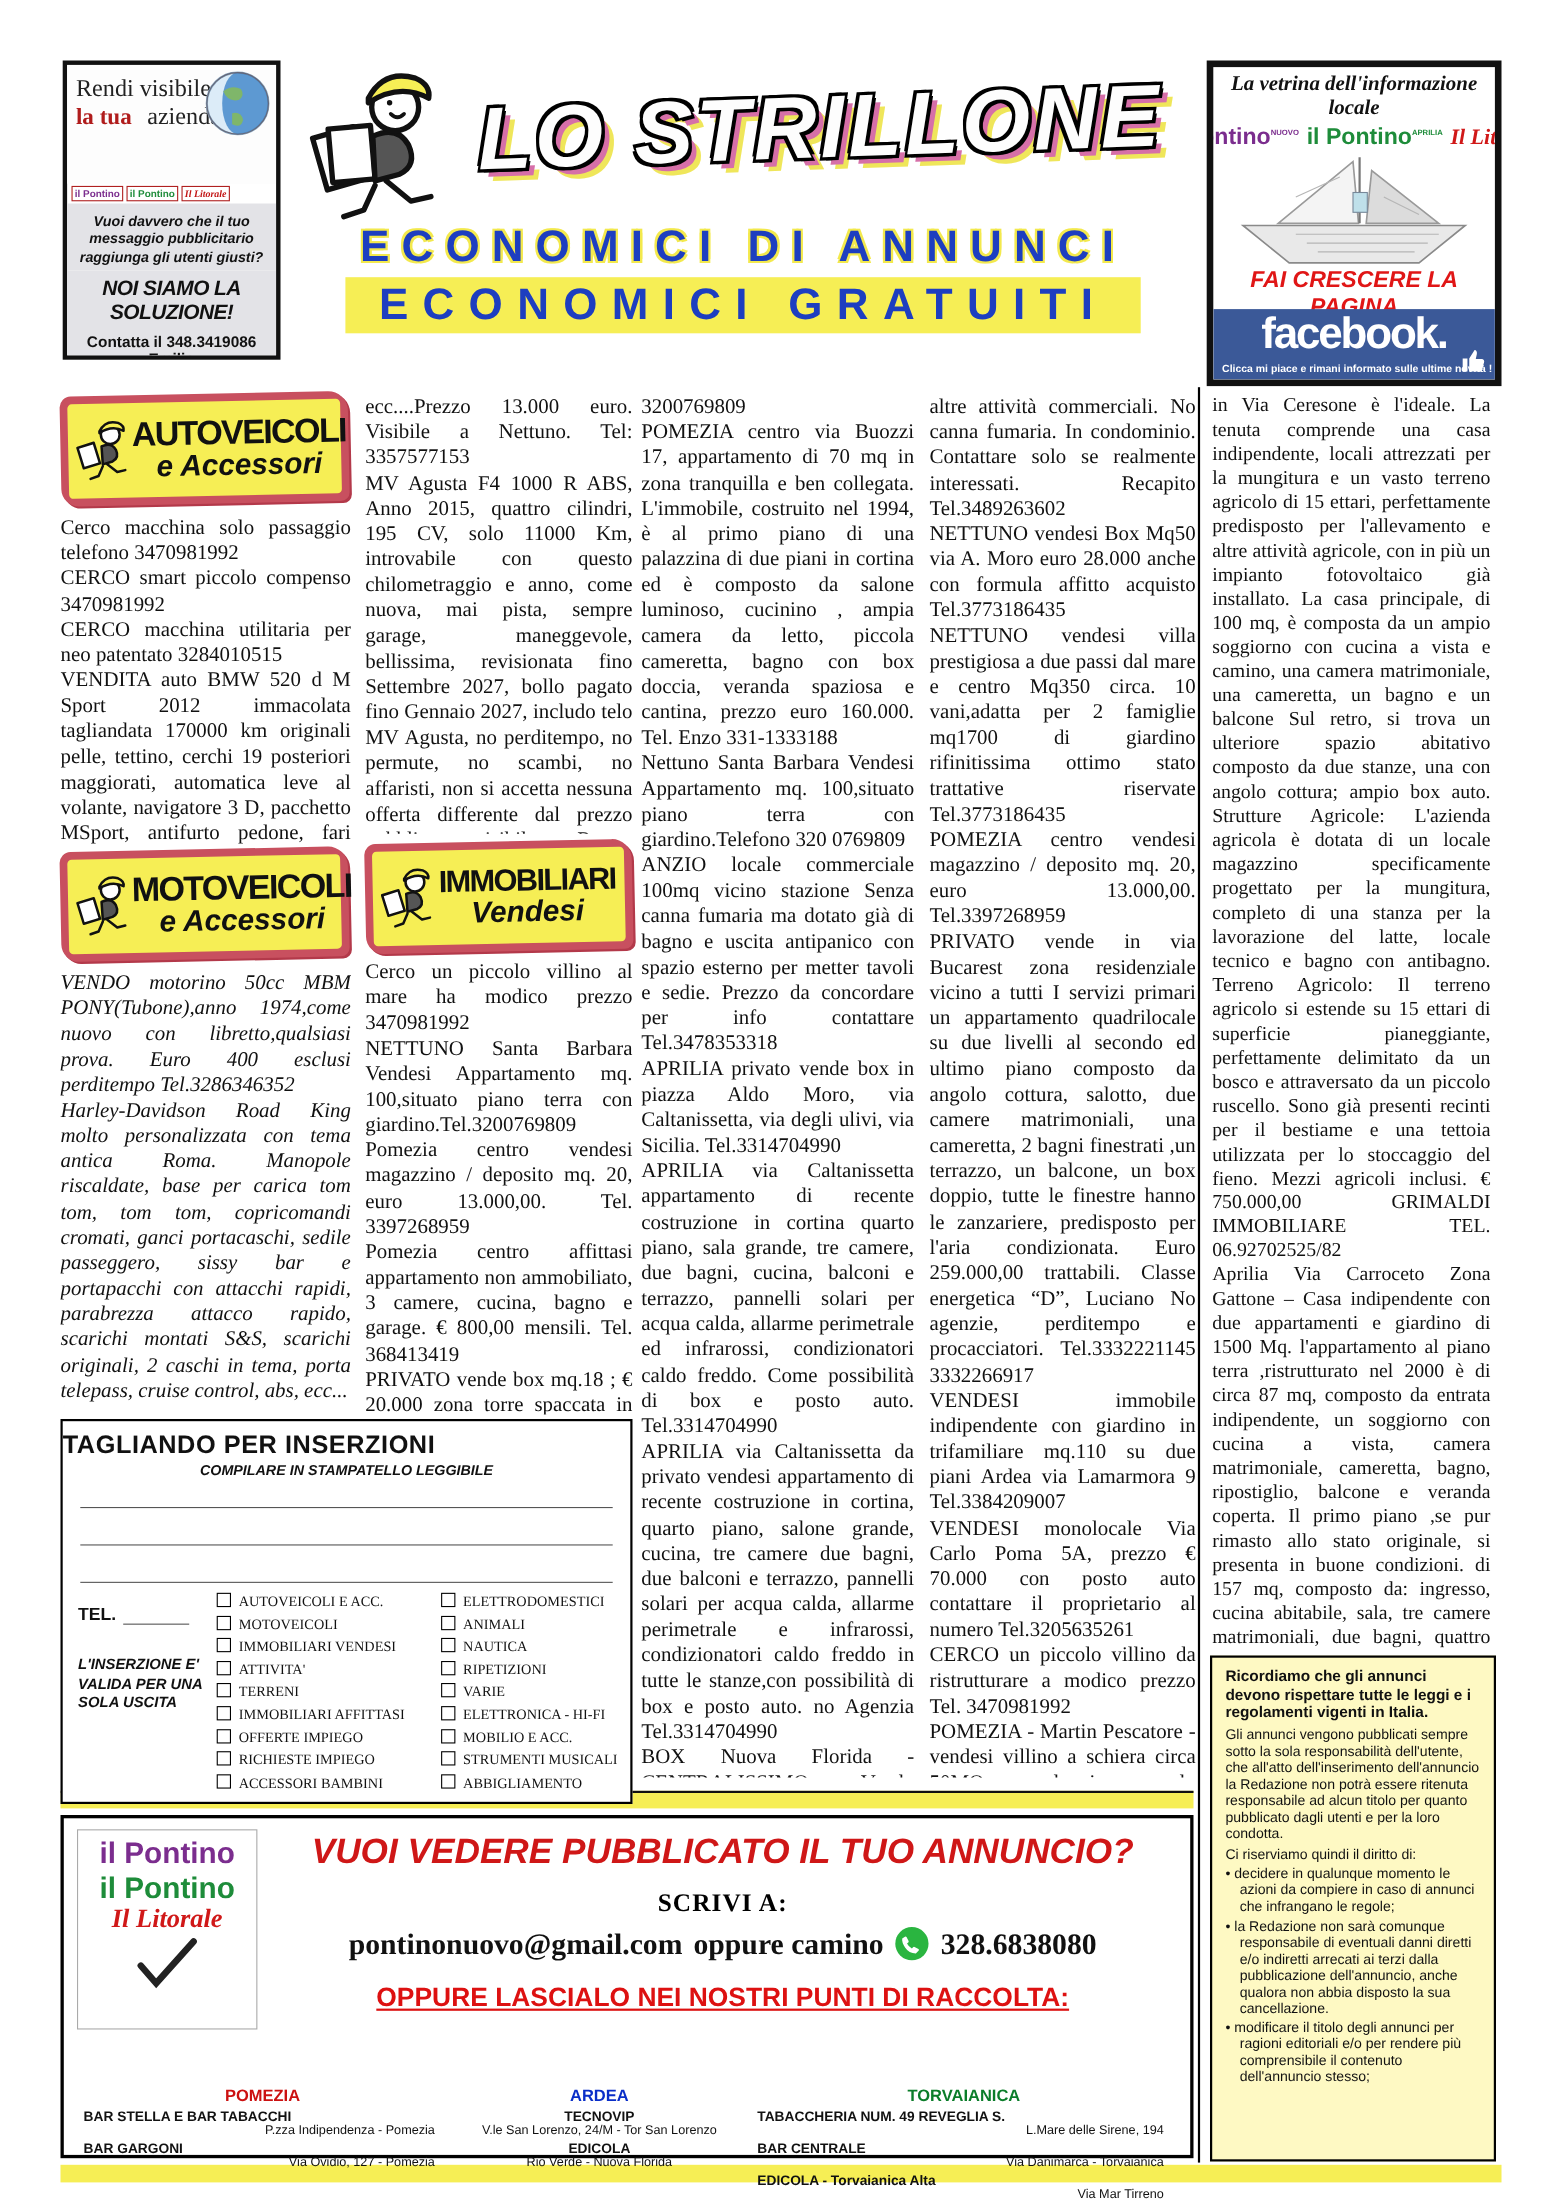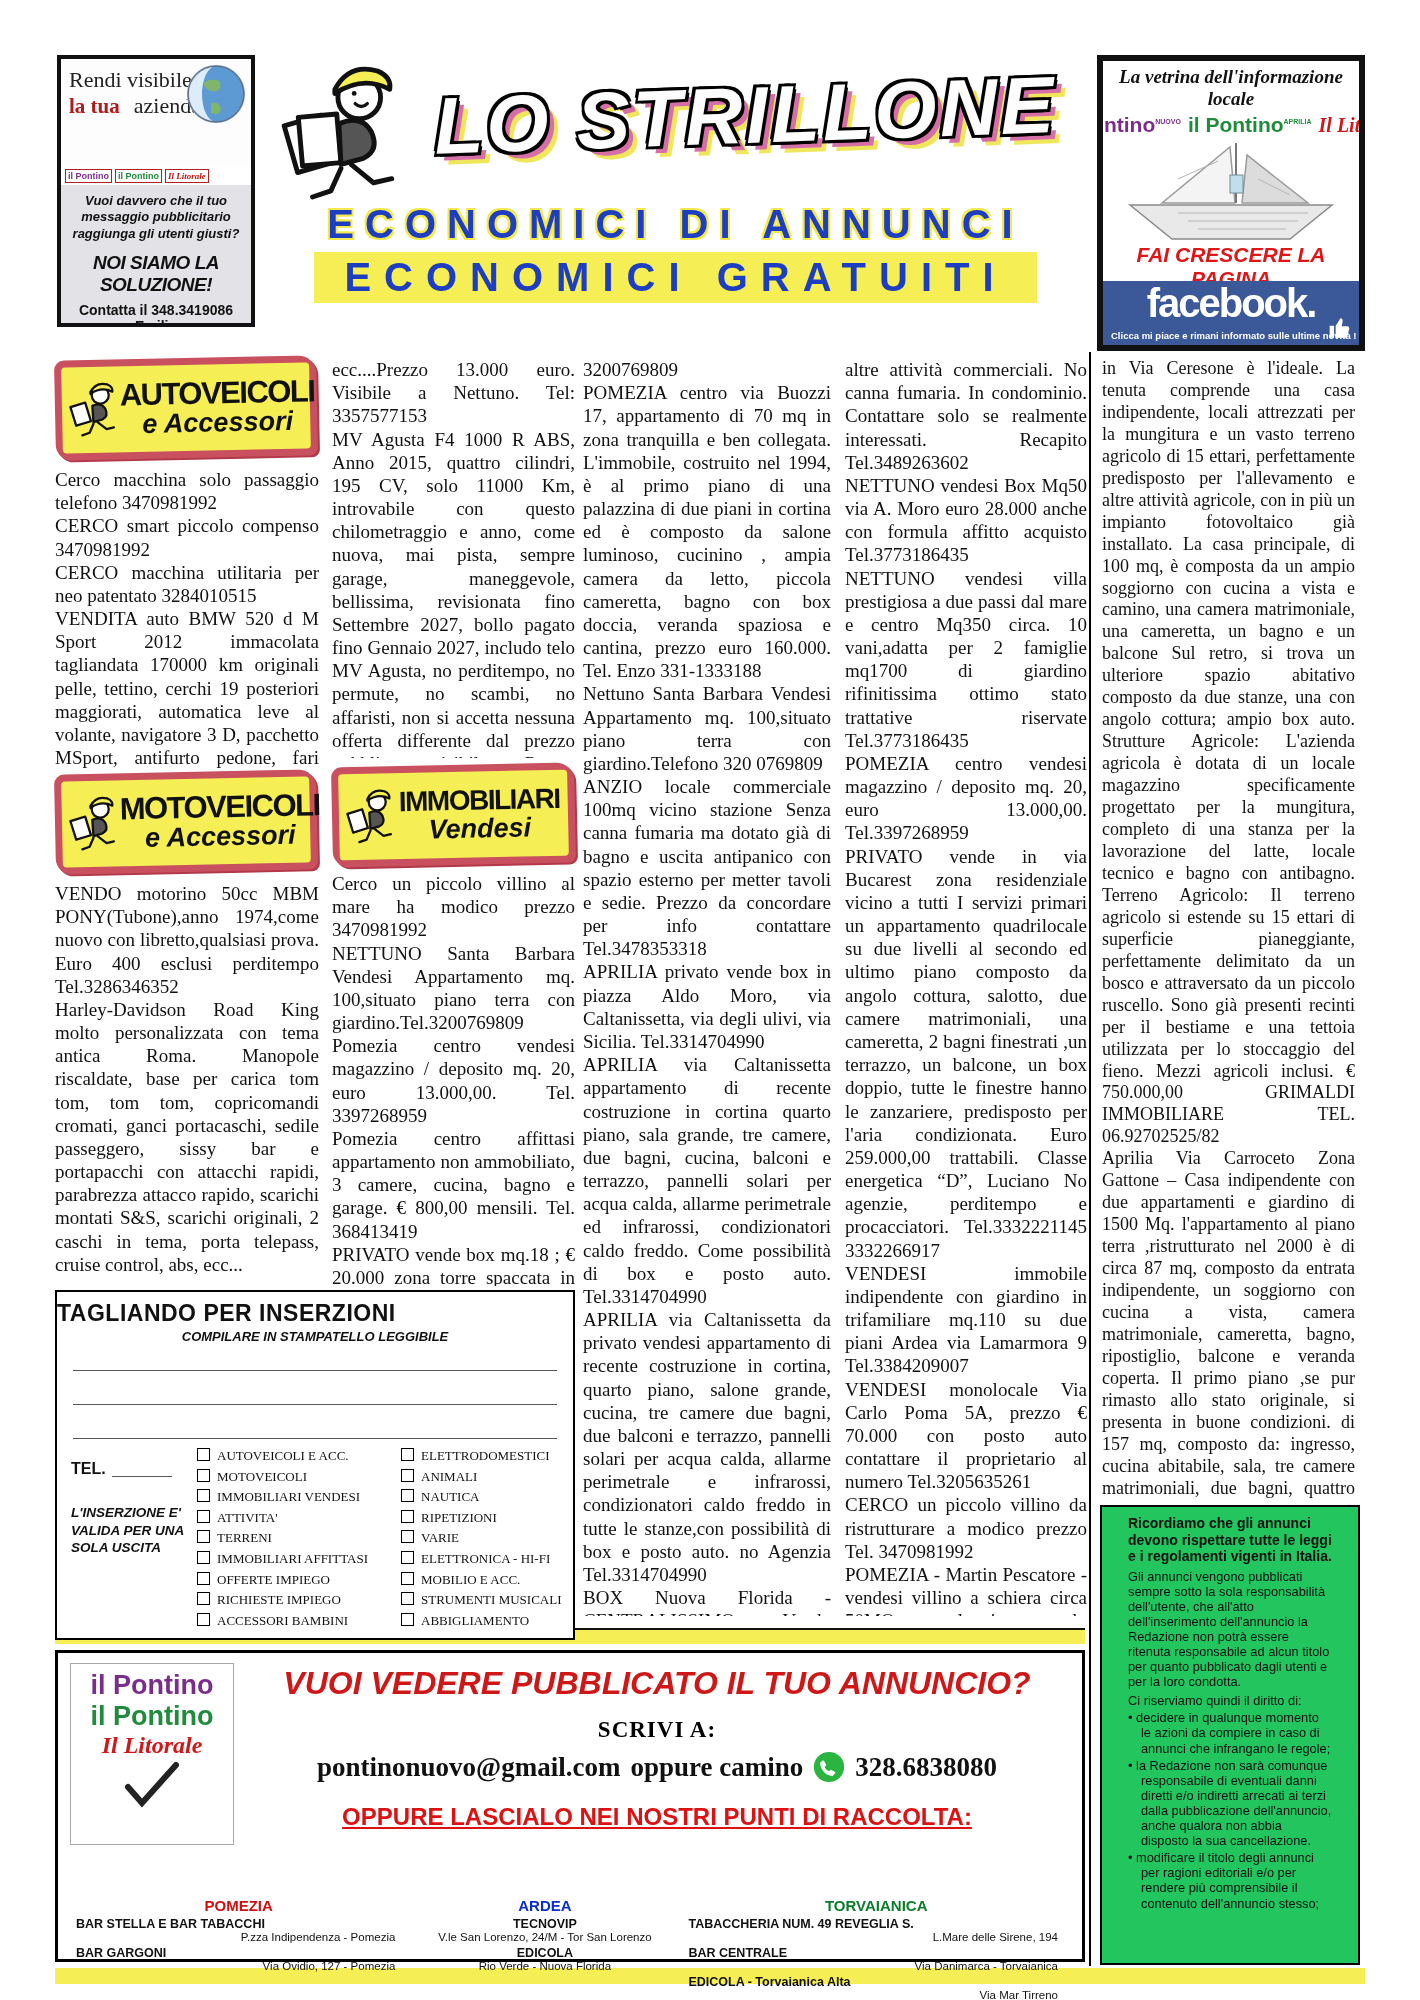--- a/index.html
+++ b/index.html
@@ -123,21 +123,21 @@
   .pt-pomezia { width:34%; } .pt-ardea { width:27%; text-align:center; } .pt-torva { width:39%; }
   .pt-title { text-align:center; font-weight:700; font-size:15px; margin-bottom:3px; }
   .pt-pomezia .pt-title { color:#cc1111; } .pt-ardea .pt-title { color:#0a2ec8; }
   .pt-torva .pt-title { color:#0b7d2a; }
   .pt-name { font-weight:700; font-size:12.5px; }
   .pt-addr { font-size:11.5px; margin-bottom:3px; }
   .pt-pomezia .pt-addr, .pt-torva .pt-addr { text-align:right; padding-right:6px; }
 
   
   .disclaimer { position:absolute; left:1100px; top:1505px; width:260px; height:460px;
-                background:#22c55e; border:2px solid #000; padding:8px 26px;
+                background:#fef9c3; border:2px solid #000; padding:8px 12px;
                 font-family:"Liberation Sans",sans-serif; overflow:hidden; }
   .disc-lead { font-weight:700; font-size:14px; line-height:1.18; }
   .disc-body { font-size:12.8px; line-height:1.18; margin-top:4px; }
   .disc-bullets .bullet { font-size:12.8px; line-height:1.18; padding-left:13px; text-indent:-13px; margin-top:2px; }
   .disc-bullets .bullet::before { content:"•  "; }
 
   .newsboy, .big-newsboy { display:block; }
 </style>
 </head>
 <body>
@@ -259,21 +259,21 @@
           <circle cx="40" cy="19" r="10.5" fill="#fff"></circle>
           <path d="M28 15 q7 -13 21 -9 q7 3 6 9 q-13 -7 -27 2z" fill="#f6ee55"></path>
         </g>
       </svg>
       <div class="sec-txt">
         <div class="sec-title">MOTOVEICOLI</div>
         <div class="sec-sub">e Accessori</div>
       </div>
     </div>
   </div>
-  <div class="col-text" style="left:55px; top:882px; width:264px; height:402px;">
+  <div class="col-text" style="left:55px; top:882px; width:264px; height:402px;font-style:italic;">
       <div class="ad">VENDO motorino 50cc MBM PONY(Tubone),anno 1974,come nuovo con libretto,qualsiasi prova. Euro 400 esclusi perditempo Tel.3286346352</div>
       <div class="ad">Harley-Davidson Road King molto personalizzata con tema antica Roma. Manopole riscaldate, base per carica tom tom, tom tom, copricomandi cromati, ganci portacaschi, sedile passeggero, sissy bar e portapacchi con attacchi rapidi, parabrezza attacco rapido, scarichi montati S&amp;S, scarichi originali, 2 caschi in tema, porta telepass, cruise control, abs, ecc...</div>
     </div>
 
   <div class="col-text" style="left:332px; top:358px; width:243px; height:400px;">
       <div class="ad">ecc....Prezzo 13.000 euro. Visibile a Nettuno. Tel: 3357577153</div>
       <div class="ad">MV Agusta F4 1000 R ABS, Anno 2015, quattro cilindri, 195 CV, solo 11000 Km, introvabile con questo chilometraggio e anno, come nuova, mai pista, sempre garage, maneggevole, bellissima, revisionata fino Settembre 2027, bollo pagato fino Gennaio 2027, includo telo MV Agusta, no perditempo, no permute, no scambi, no affaristi, non si accetta nessuna offerta differente dal prezzo pubblicato, visibile a Roma, resto a disposizione per qualsiasi chiarimento, vendo 14900 Euro Tel.3351026918</div>
     </div>
 
   <div class="sec" style="left:332px; top:765px; width:243px;">

